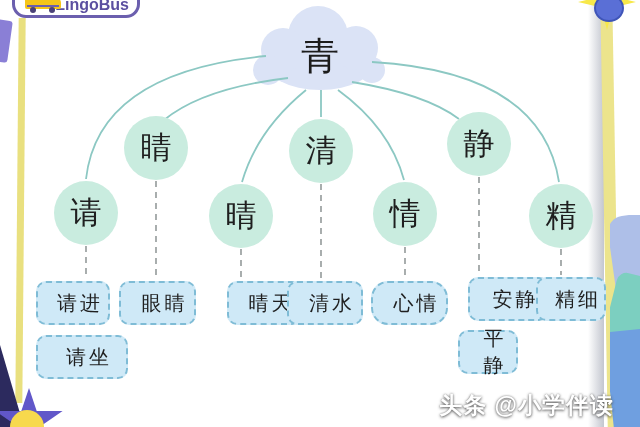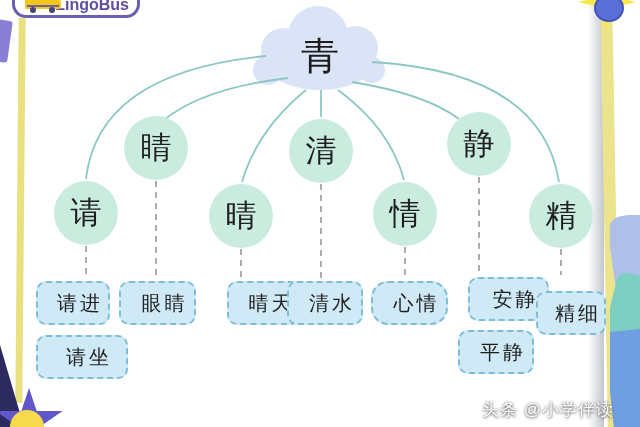--- a/index.html
+++ b/index.html
@@ -70,26 +70,26 @@
     background:#cfe9f7;border:2px dashed #7fbcd6;border-radius:10px;
     display:flex;align-items:center;justify-content:center;
     font-size:20px;letter-spacing:3px;color:#1f1f1f;padding-left:14px;z-index:3;}
   .w-qingjin{left:36px;top:281px;width:74px;}
   .w-qingzuo{left:36px;top:335px;width:92px;}
   .w-yanjing{left:119px;top:281px;width:77px;text-align:right;}
   .w-qingtian{left:204px;top:281px;width:75px;margin-left:23px;}
   .w-qingshui{left:287px;top:281px;width:76px;}
   .w-xinqing{left:371px;top:281px;width:77px;border-radius:17px;}
   .w-anjing{left:468px;top:277px;width:81px;}
-  .w-pingjing{left:458px;top:330px;width:76px;}
-  .w-jingxi{left:536px;top:291px;width:70px;}
+  .w-pingjing{left:458px;top:330px;width:60px;text-align:center;}
+  .w-jingxi{left:536px;top:277px;width:70px;}
 
   
   .watermark{position:absolute;right:26px;bottom:6px;
-    font-family:"Liberation Sans",sans-serif;font-weight:normal;font-size:17px;
+    font-family:"Liberation Sans",sans-serif;font-weight:bold;font-size:23px;
     color:#ffffff;letter-spacing:1px;z-index:6;
     text-shadow:0 1px 3px rgba(70,70,70,.85),0 0 2px rgba(90,90,90,.6);}
 </style>
 </head>
 <body>
 
 <div class="edge-strip-left"></div>
 <div class="edge-shadow-right"></div>
 <div class="edge-strip-right"></div>
 <div class="corner-sliver-tl"></div>

